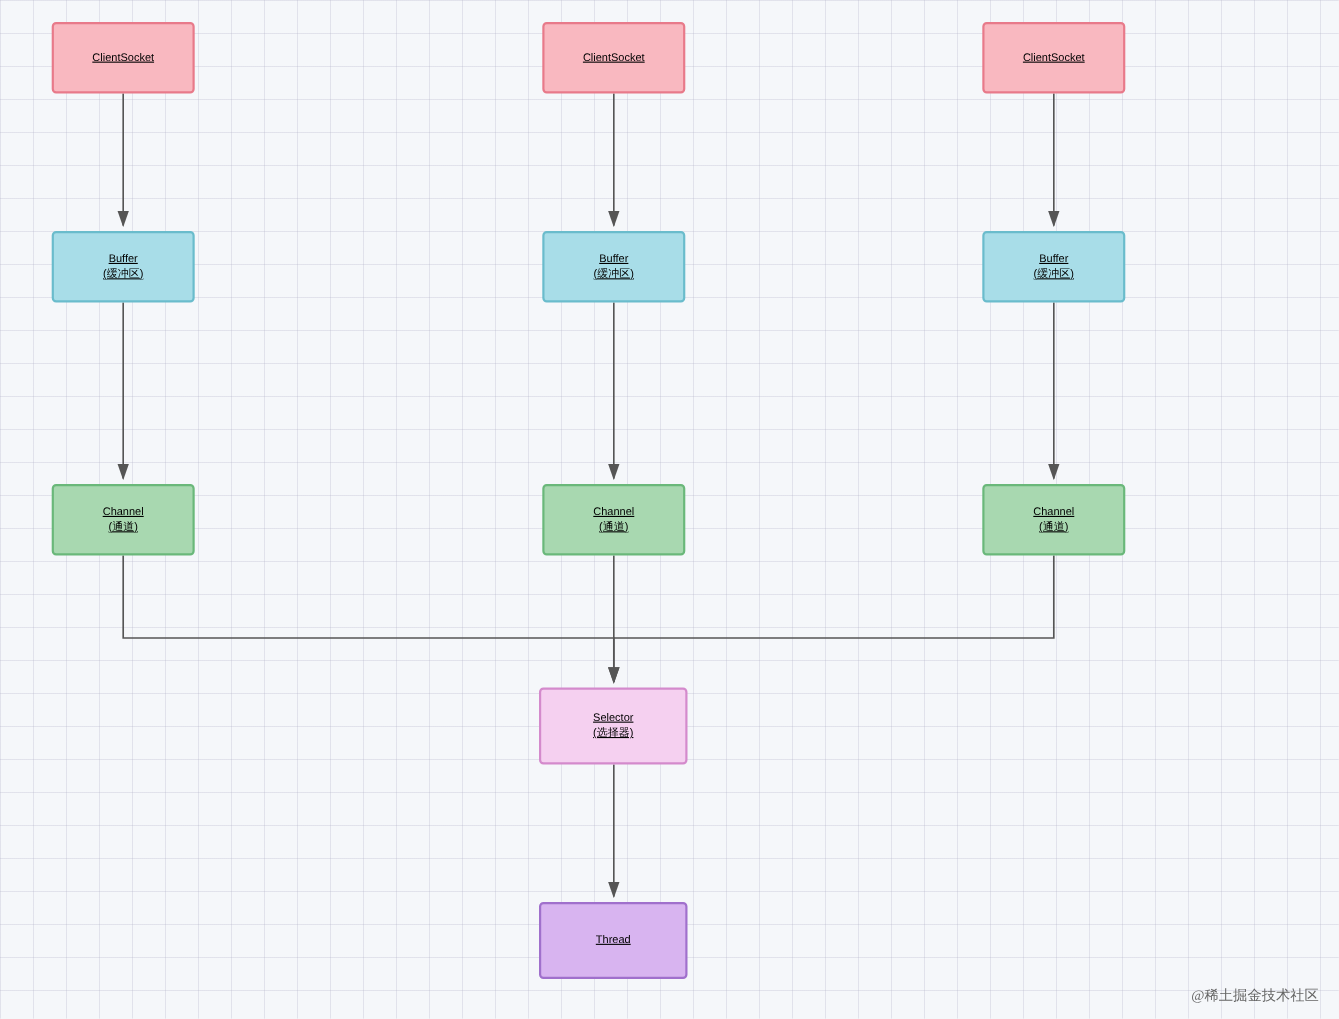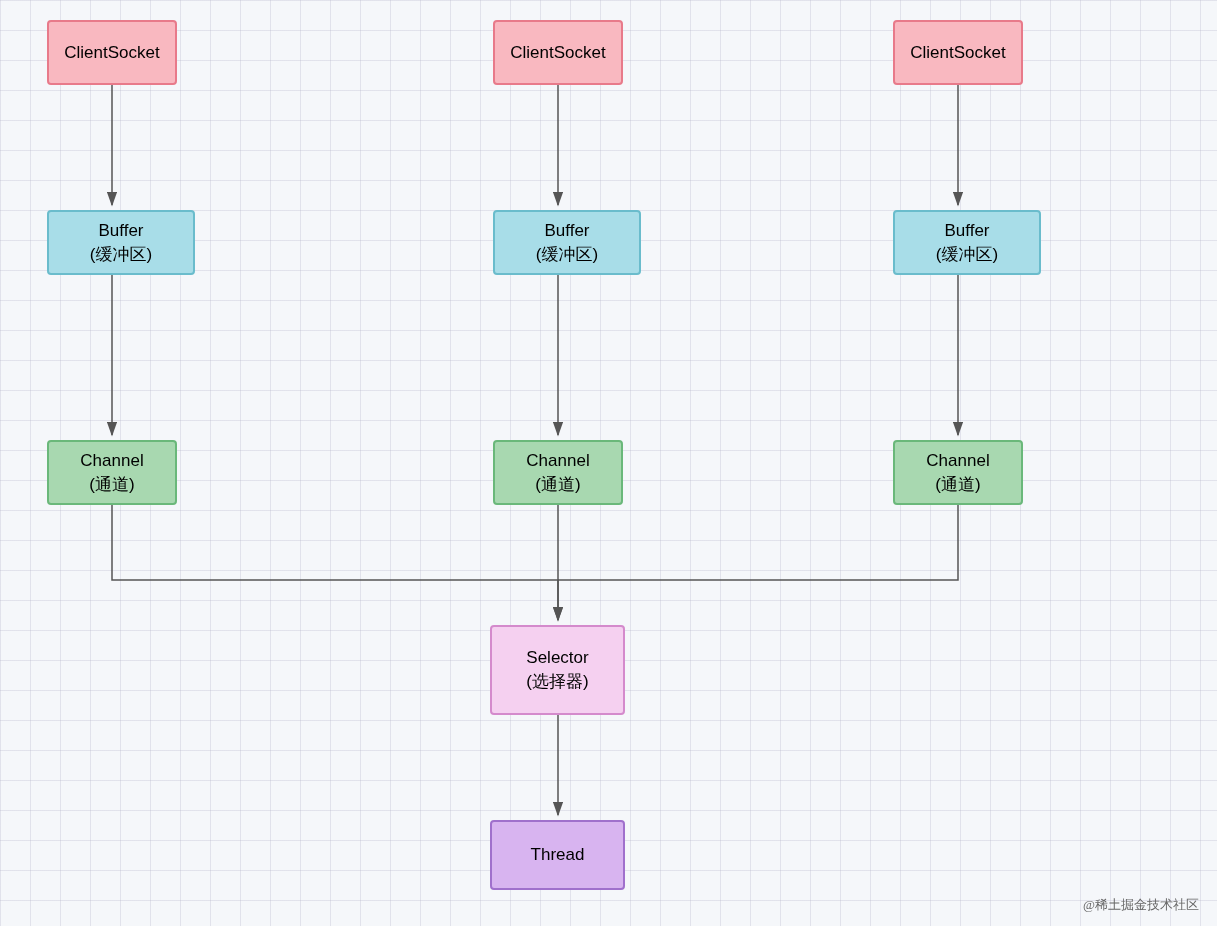--- a/index.html
+++ b/index.html
@@ -23,51 +23,52 @@
       background-size: 30px 30px;
     }
 
     .node {
       position: absolute;
       border-radius: 4px;
       display: flex;
       flex-direction: column;
       align-items: center;
       justify-content: center;
-      font-size: 17px;
+      font-size: 10px;
       text-align: center;
       line-height: 1.4;
+      text-decoration: underline;
     }
 
     .node-client-socket {
       background-color: #f9b8c0;
       border: 2px solid #e87a8a;
       width: 130px;
       height: 65px;
     }
 
     .node-buffer {
       background-color: #a8dde8;
       border: 2px solid #6abccc;
-      width: 148px;
+      width: 130px;
       height: 65px;
     }
 
     .node-channel {
       background-color: #a8d8b0;
       border: 2px solid #6ab87a;
       width: 130px;
       height: 65px;
     }
 
     .node-selector {
       background-color: #f5d0f0;
       border: 2px solid #d48acc;
       width: 135px;
-      height: 90px;
+      height: 70px;
     }
 
     .node-thread {
       background-color: #d8b4f0;
       border: 2px solid #a070cc;
       width: 135px;
       height: 70px;
     }
 
     svg.arrows {

